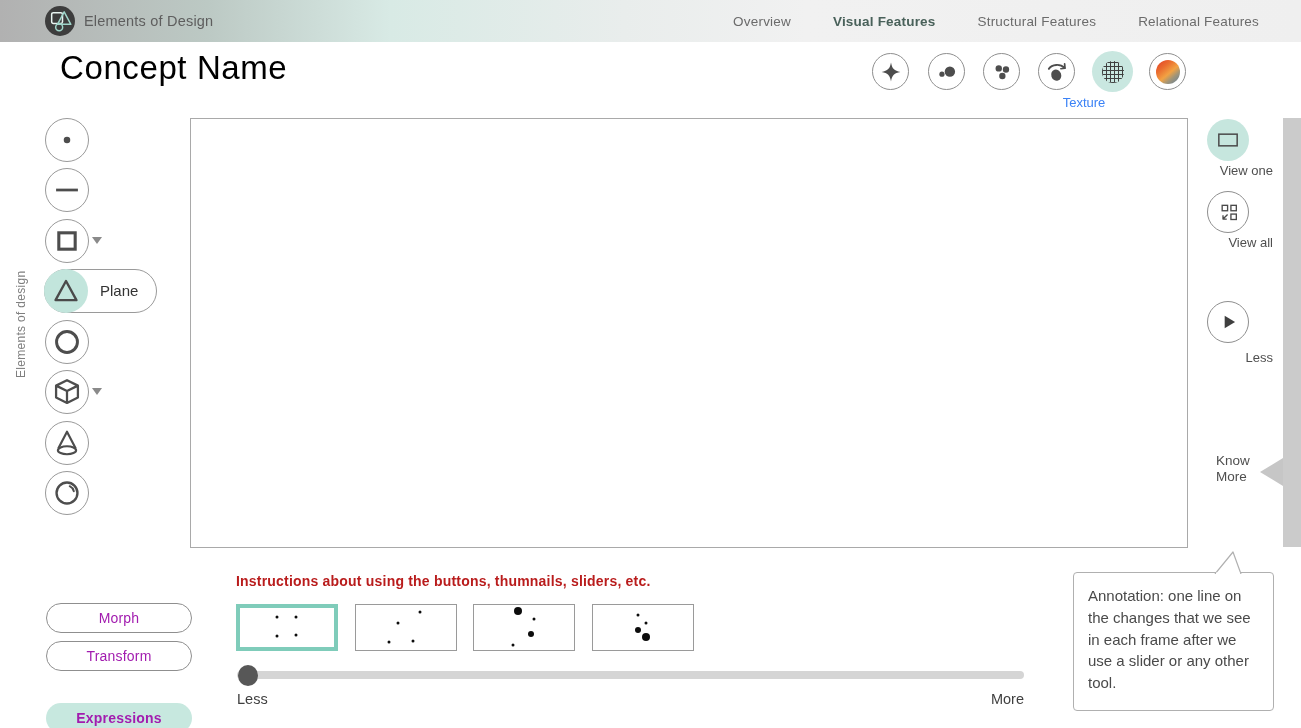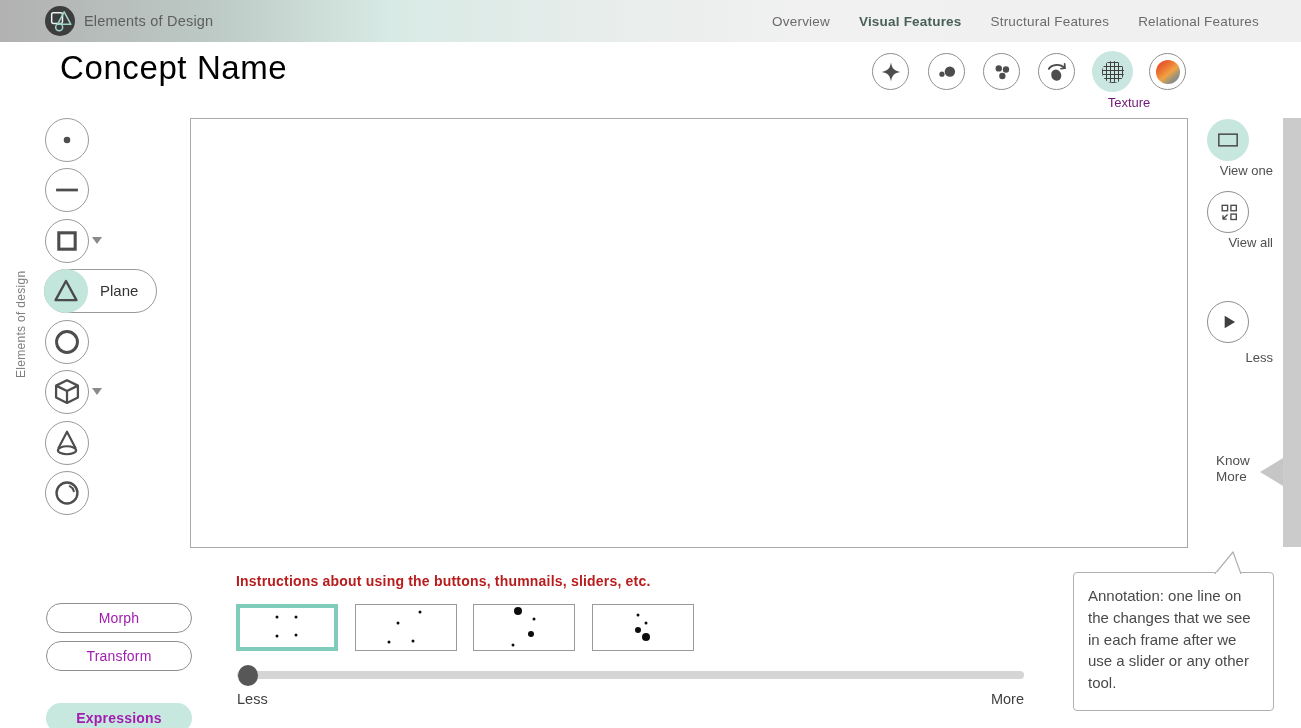--- a/index.html
+++ b/index.html
@@ -9,21 +9,21 @@
     -webkit-font-smoothing:antialiased;
   }
   
   .header{
     position:absolute;left:0;top:0;width:1301px;height:42px;
     background:linear-gradient(90deg,#b1b1b1 0%,#bcc9c4 16%,#d8eae5 30%,#e9edec 48%,#f1f1f1 62%,#efefef 100%);
     display:flex;align-items:center;
   }
   .logo{position:absolute;left:45px;top:6px;width:30px;height:30px;}
   .app-title{position:absolute;left:84px;top:13px;font-size:14.5px;color:#5e5e5e;letter-spacing:.2px;}
-  .nav{position:absolute;right:42px;top:0;height:42px;display:flex;align-items:center;gap:29px;}
+  .nav{position:absolute;right:42px;top:0;height:42px;display:flex;align-items:center;gap:42px;}
   .nav-item{font-size:13.5px;color:#6b6b6b;cursor:pointer;letter-spacing:.2px;}
   .nav-item.active{font-weight:bold;color:#49615a;}
   
   .page-title{position:absolute;left:60px;top:49px;font-size:33px;color:#000000;letter-spacing:.6px;}
   
   .circ-btn{
     position:absolute;border-radius:50%;box-sizing:border-box;
     display:flex;align-items:center;justify-content:center;cursor:pointer;background:#fff;
   }
   .ring{border:1.5px solid #8f8f8f;}
@@ -32,21 +32,21 @@
   .texture-swatch{
     width:22px;height:22px;border-radius:50%;
     background-color:#c9e7e0;
     background-image:repeating-linear-gradient(0deg,#3f3f3f 0 1.5px,transparent 1.5px 4px),
                      repeating-linear-gradient(90deg,#3f3f3f 0 1.5px,transparent 1.5px 4px);
   }
   .color-swatch{
     width:24px;height:24px;border-radius:50%;
     background:linear-gradient(140deg,#e23d27 0%,#ea6c2f 30%,#f2a243 55%,#a29577 72%,#5c7d9f 100%);
   }
-  .feat-label{position:absolute;left:1089px;top:95px;width:80px;text-align:center;font-size:13px;color:#701a75;}
+  .feat-label{position:absolute;left:1044px;top:95px;width:80px;text-align:center;font-size:13px;color:#3b82f6;}
   
   .v-label{
     position:absolute;left:14px;top:258px;height:120px;
     writing-mode:vertical-rl;transform:rotate(180deg);
     font-size:12px;color:#7f7f7f;letter-spacing:.3px;white-space:nowrap;
   }
   .tool{width:44px;height:44px;left:45px;background:#fff;}
   .tool.ring{border:1.5px solid #9a9a9a;}
   .caret{
     position:absolute;left:92px;width:0;height:0;cursor:pointer;

